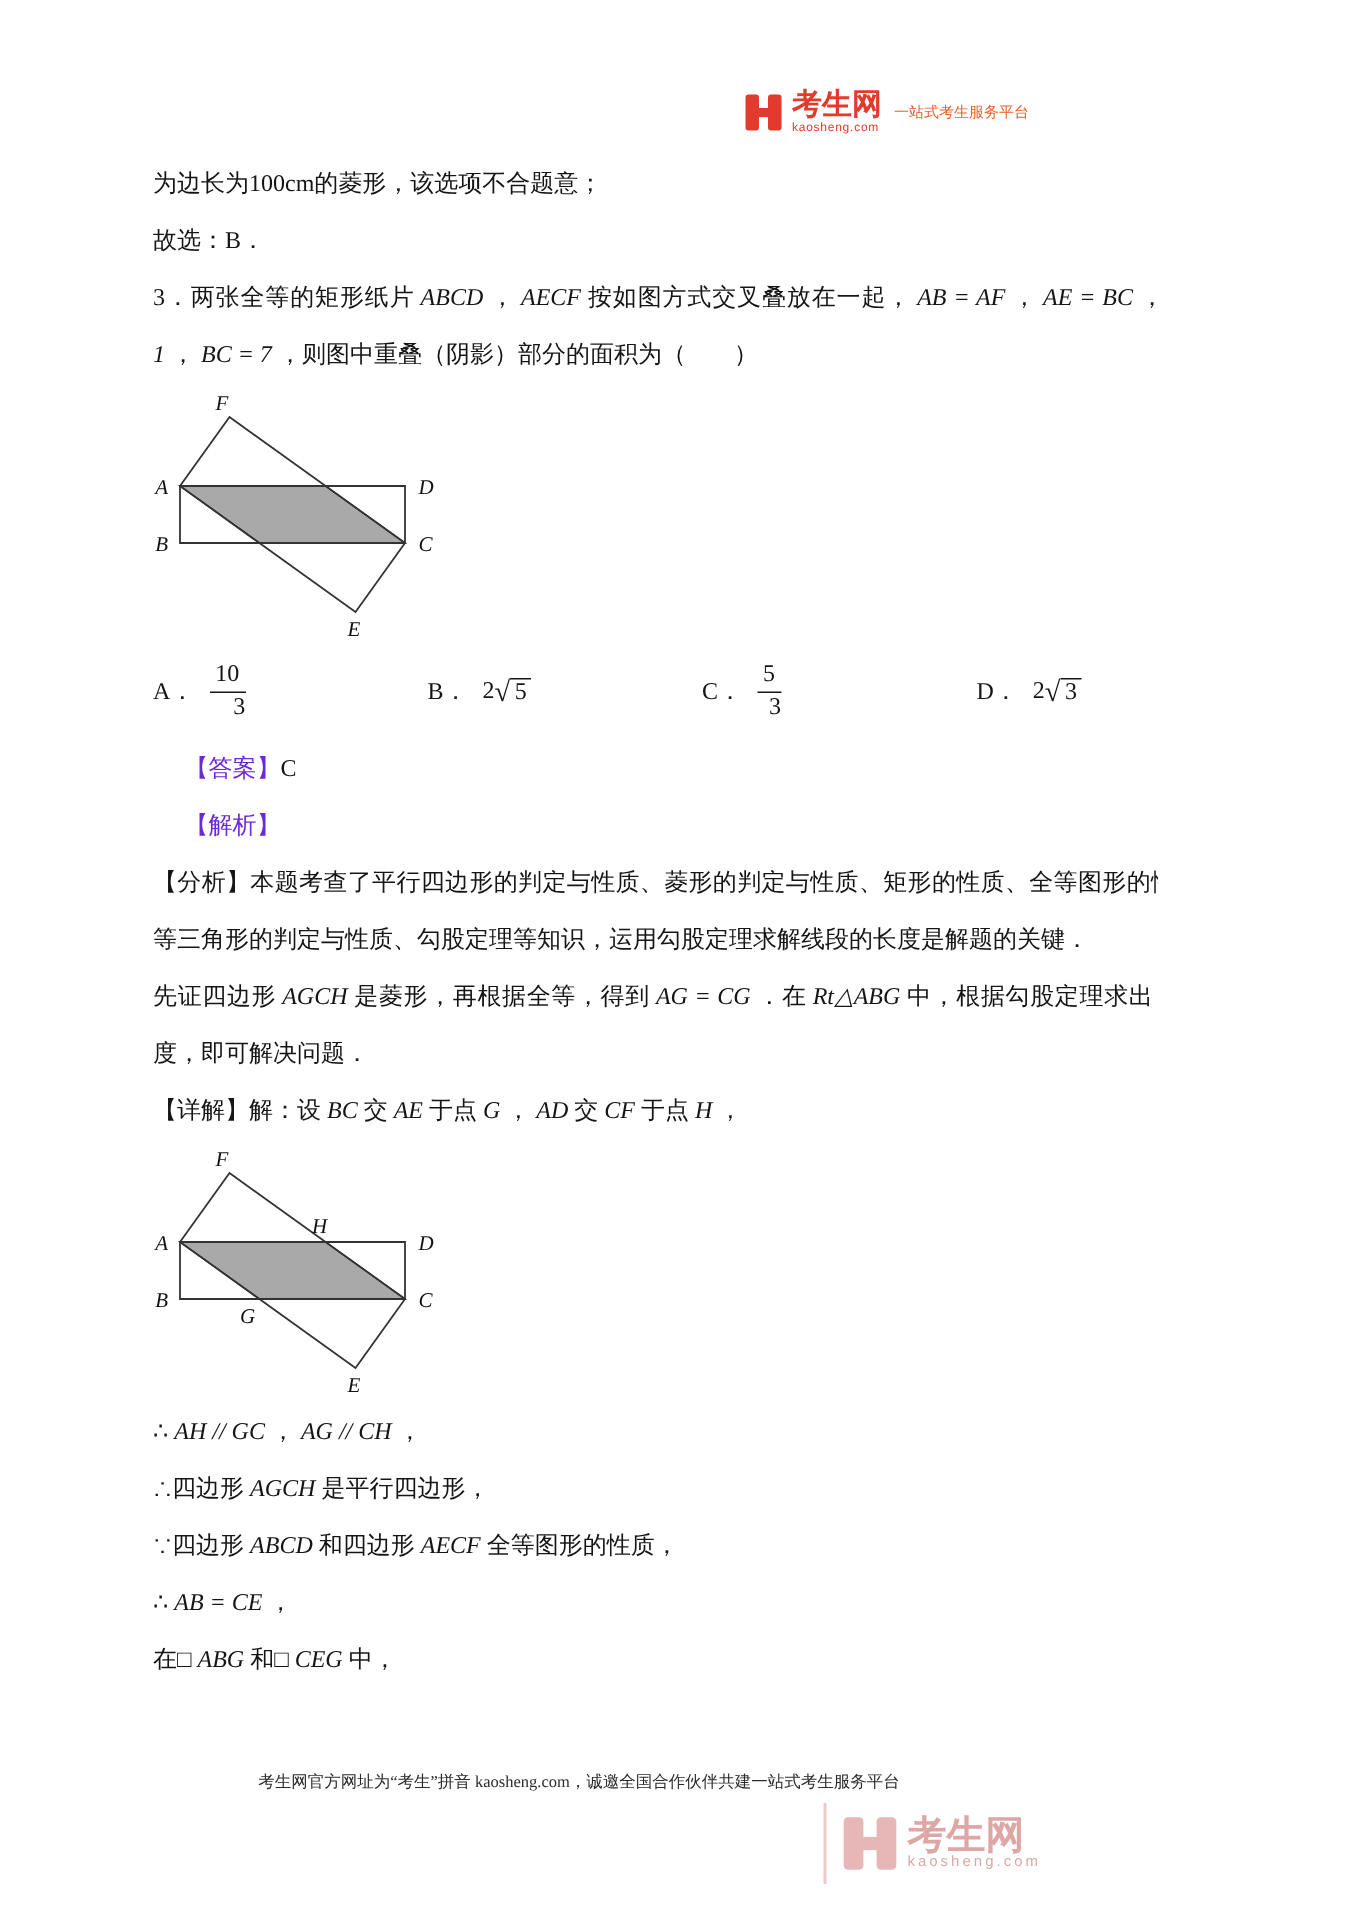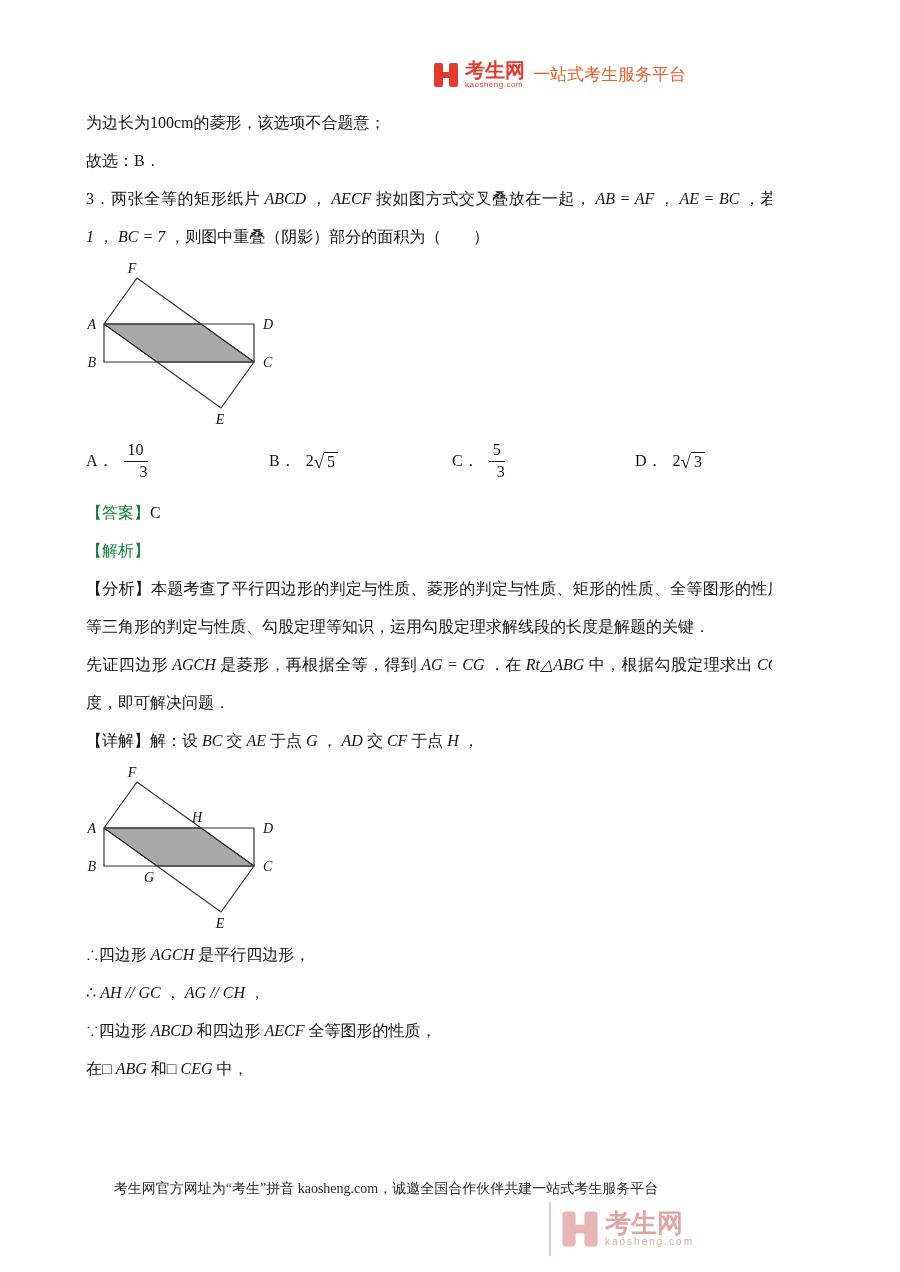--- a/index.html
+++ b/index.html
@@ -6,47 +6,47 @@
   html,body { margin:0; padding:0; background:#ffffff; }
   .page{ position:relative; width:772px; height:1272px; background:#ffffff;
          font-family:"Liberation Serif", serif; color:#151515; overflow:hidden; }
 
   
   .logo{ position:absolute; top:60px; right:86px; display:flex; align-items:center; }
   .logo-icon{ margin-right:6px; }
   .logo-text{ display:flex; flex-direction:column; align-items:flex-start; line-height:1.05; }
   .logo-brand{ font-family:"Liberation Sans", sans-serif; font-weight:700; font-size:20px; color:#e23b2e; }
   .logo-domain{ font-family:"Liberation Sans", sans-serif; font-size:8px; color:#e23b2e; letter-spacing:.5px; }
-  .logo-slogan{ font-family:Liberation Serif, serif; font-size:17px; color:#e8622a; margin-left:8px; }
+  .logo-slogan{ font-family:Liberation Serif, serif; font-size:10px; color:#e8622a; margin-left:8px; }
 
   
-  .content{ position:absolute; left:86px; top:104px; width:730px; }
+  .content{ position:absolute; left:102px; top:104px; width:730px; }
   .ln{ margin:0; font-size:16px; line-height:38px; text-align:justify; }
   .m{ font-style:italic; margin:0 4px; }
-  .blue{ color:#15803d; }
+  .blue{ color:#6d28d9;margin-left:21px; }
 
   
   .fig{ display:block; margin:4px 0 2px; }
   .fig text{ font-style:italic; font-size:14px; fill:#111; font-family:"Liberation Serif", serif; }
 
   
   .opts{ display:flex; align-items:center; margin:4px 0 6px; height:54px; }
   .opt{ width:183px; display:flex; align-items:center; font-size:16px; }
   .opt:last-child{ width:auto; }
   .okey{ margin-right:10px; }
   .frac{ display:inline-block; text-align:right; line-height:1.15; vertical-align:middle; font-size:16px; }
   .num{ display:block; border-bottom:1px solid #151515; padding:0 4px 1px; }
   .den{ display:block; padding-top:1px; }
   .coef{ font-size:16px; }
   .radical{ font-size:19px; position:relative; top:1px; }
   .rad{ border-top:1.5px solid #151515; padding:0 3px; }
 
   
   .footer{ position:absolute; left:0; top:1180px; width:100%; text-align:center;
-           font-size:14px; color:#2b2b2b; }
+           font-size:11px; color:#2b2b2b; }
   .wm{ position:absolute; right:78px; top:1202px; display:flex; align-items:center; }
   .wm-line{ width:2px; height:54px; background:#efc9c9; margin-right:10px; }
   .wm-icon{ margin-right:6px; }
   .wm-text{ display:flex; flex-direction:column; line-height:1.05; }
   .wm-brand{ font-family:"Liberation Sans", sans-serif; font-weight:700; font-size:26px; color:#dfa6a6; }
   .wm-domain{ font-family:"Liberation Sans", sans-serif; font-size:10px; color:#dfa6a6; letter-spacing:2px; }
 </style>
 </head>
 <body>
 
@@ -132,26 +132,27 @@
       <text x="111" y="58" text-anchor="middle">H</text>
       <text x="10" y="69" text-anchor="end">A</text>
       <text x="177" y="69">D</text>
       <text x="10" y="107" text-anchor="end">B</text>
       <text x="63" y="118" text-anchor="middle">G</text>
       <text x="177" y="107">C</text>
       <text x="134" y="164" text-anchor="middle">E</text>
     </svg>
 
 
+    <p class="ln"><span>∴</span><span class="m">AH // GC</span><span>，</span><span class="m">AG // CH</span><span>，</span></p>
+
     <p class="ln"><span>∴四边形</span><span class="m">AGCH</span><span>是平行四边形，</span></p>
-
-    <p class="ln"><span>∴</span><span class="m">AH // GC</span><span>，</span><span class="m">AG // CH</span><span>，</span></p>
 
     <p class="ln"><span>∵四边形</span><span class="m">ABCD</span><span>和四边形</span><span class="m">AECF</span><span>全等图形的性质，</span></p>
 
+    <p class="ln"><span>∴</span><span class="m">AB = CE</span><span>，</span></p>
 
     <p class="ln"><span>在□</span><span class="m">ABG</span><span>和□</span><span class="m">CEG</span><span>中，</span></p>
 
   </div>
 
   <div class="footer">考生网官方网址为“考生”拼音 kaosheng.com，诚邀全国合作伙伴共建一站式考生服务平台</div>
 
   <div class="wm">
     <div class="wm-line"></div>
     <svg class="wm-icon" width="38" height="42" viewBox="0 0 26 26">

